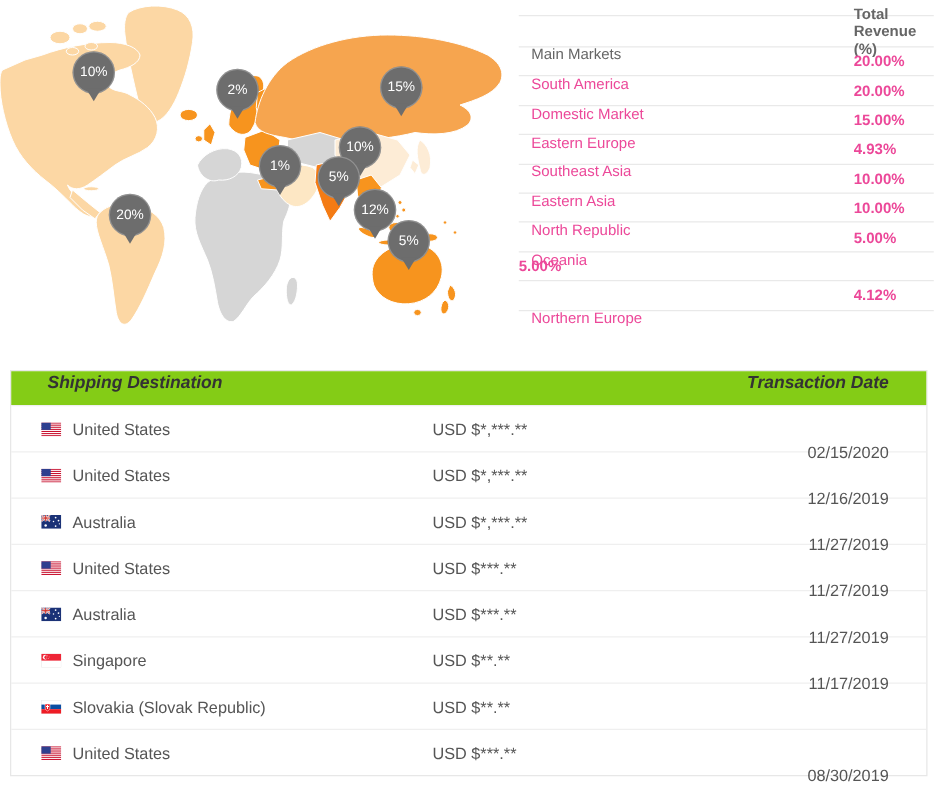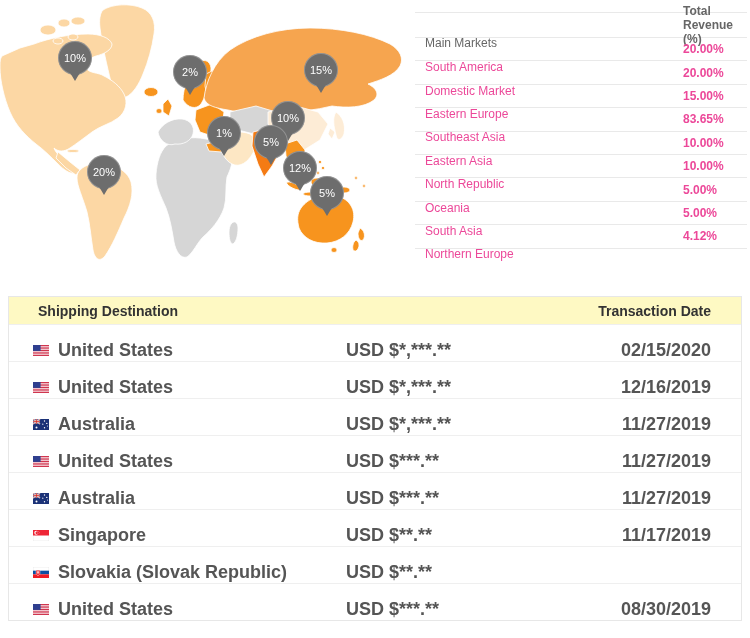--- a/index.html
+++ b/index.html
@@ -28,24 +28,24 @@
   
   .markets { position:absolute; left:415px; top:12px; width:332px; }
   .m-row { display:flex; align-items:center; height:23.4px; border-bottom:1px solid #e9e9e9;
            font-size:12px; color:#ec4899; }
   .m-head { height:26px; border-top:1px solid #e9e9e9; color:#666; }
   .m-market { width:268px; padding-left:10px;margin-top:36px; }
   .m-rev { flex:1;font-weight:bold; }
 
   
   .tx { position:absolute; left:8px; top:296px; width:734px; border:1px solid #e7e7e7; background:#fff; }
-  .tx-header { display:flex; align-items:center; height:27px; background:#fef9c3;
-               font-size:14px; font-weight:bold; color:#333; }
-  .tx-row { display:flex; align-items:flex-end; height:37px; border-top:1px solid #efefef;
-            font-size:18px; color:#555;font-weight:bold; }
+  .tx-header { display:flex; align-items:flex-start; height:27px; background:#84cc16;
+               font-size:14px; font-weight:bold; color:#333;font-style:italic; }
+  .tx-row { display:flex; align-items:center; height:37px; border-top:1px solid #efefef;
+            font-size:13px; color:#555; }
   .h-dest { padding-left:29px; width:337px; }
   .h-val  { width:260px; }
   .h-date { flex:1; text-align:right; padding-right:30px; }
   .c-dest { padding-left:24px; width:337px; display:flex; align-items:center; }
   .c-val  { width:260px; }
   .c-date { flex:1; text-align:right; padding-right:30px;margin-top:36px; }
   .flag { display:inline-flex; width:16px; height:11px; margin-right:9px; flex:0 0 16px; }
   .flag svg { display:block; }
 </style>
 </head>
@@ -158,36 +158,35 @@
     <div class="m-row">
         <span class="m-market">Domestic Market</span>
         <span class="m-rev">20.00%</span>
       </div>
     <div class="m-row">
         <span class="m-market">Eastern Europe</span>
         <span class="m-rev">15.00%</span>
       </div>
     <div class="m-row">
         <span class="m-market">Southeast Asia</span>
-        <span class="m-rev">83.65%</span>
+        <span class="m-rev">4.93%</span>
       </div>
     <div class="m-row">
         <span class="m-market">Eastern Asia</span>
         <span class="m-rev">10.00%</span>
       </div>
     <div class="m-row">
         <span class="m-market">North Republic</span>
         <span class="m-rev">10.00%</span>
       </div>
     <div class="m-row">
         <span class="m-market">Oceania</span>
         <span class="m-rev">5.00%</span>
       </div>
     <div class="m-row">
-        <span class="m-market">South Asia</span>
         <span class="m-rev">5.00%</span>
       </div>
     <div class="m-row">
         <span class="m-market">Northern Europe</span>
         <span class="m-rev">4.12%</span>
       </div>
   </div>
 
   <div class="tx">
     <div class="tx-header">

